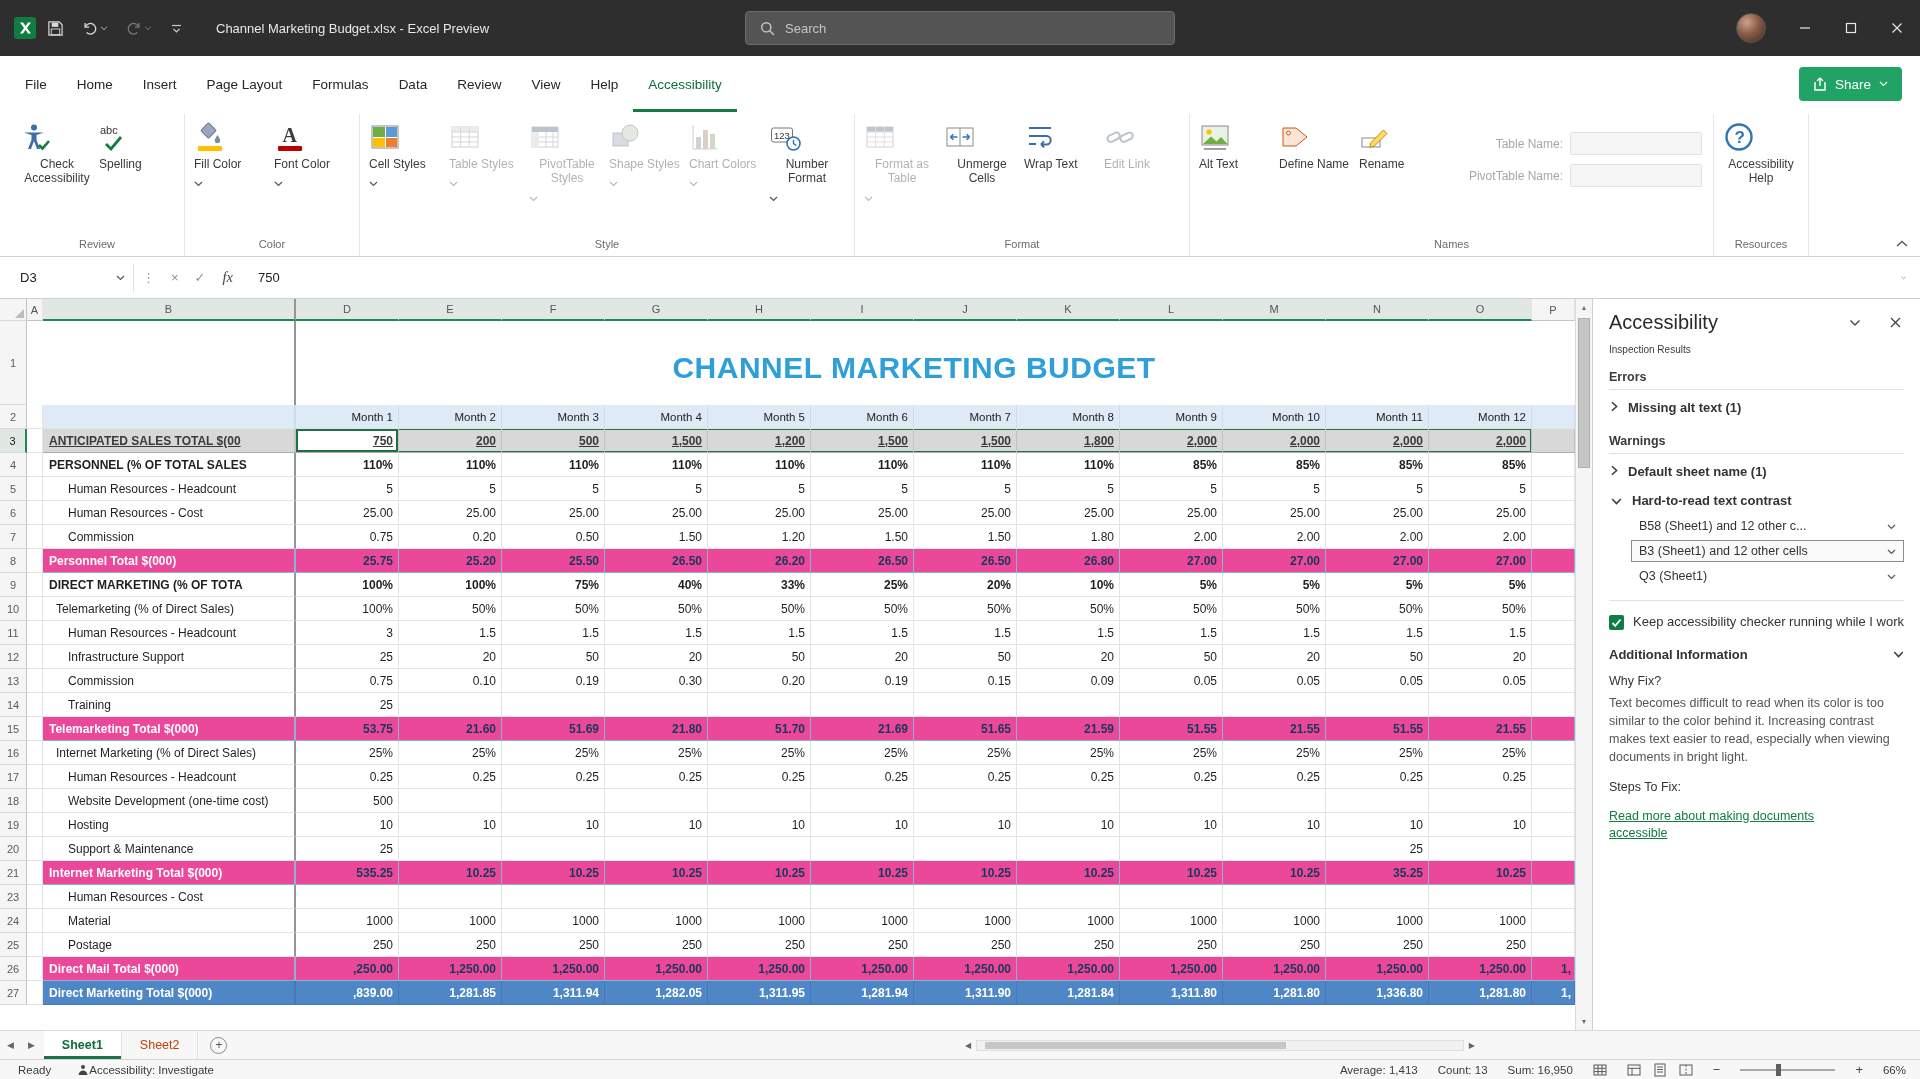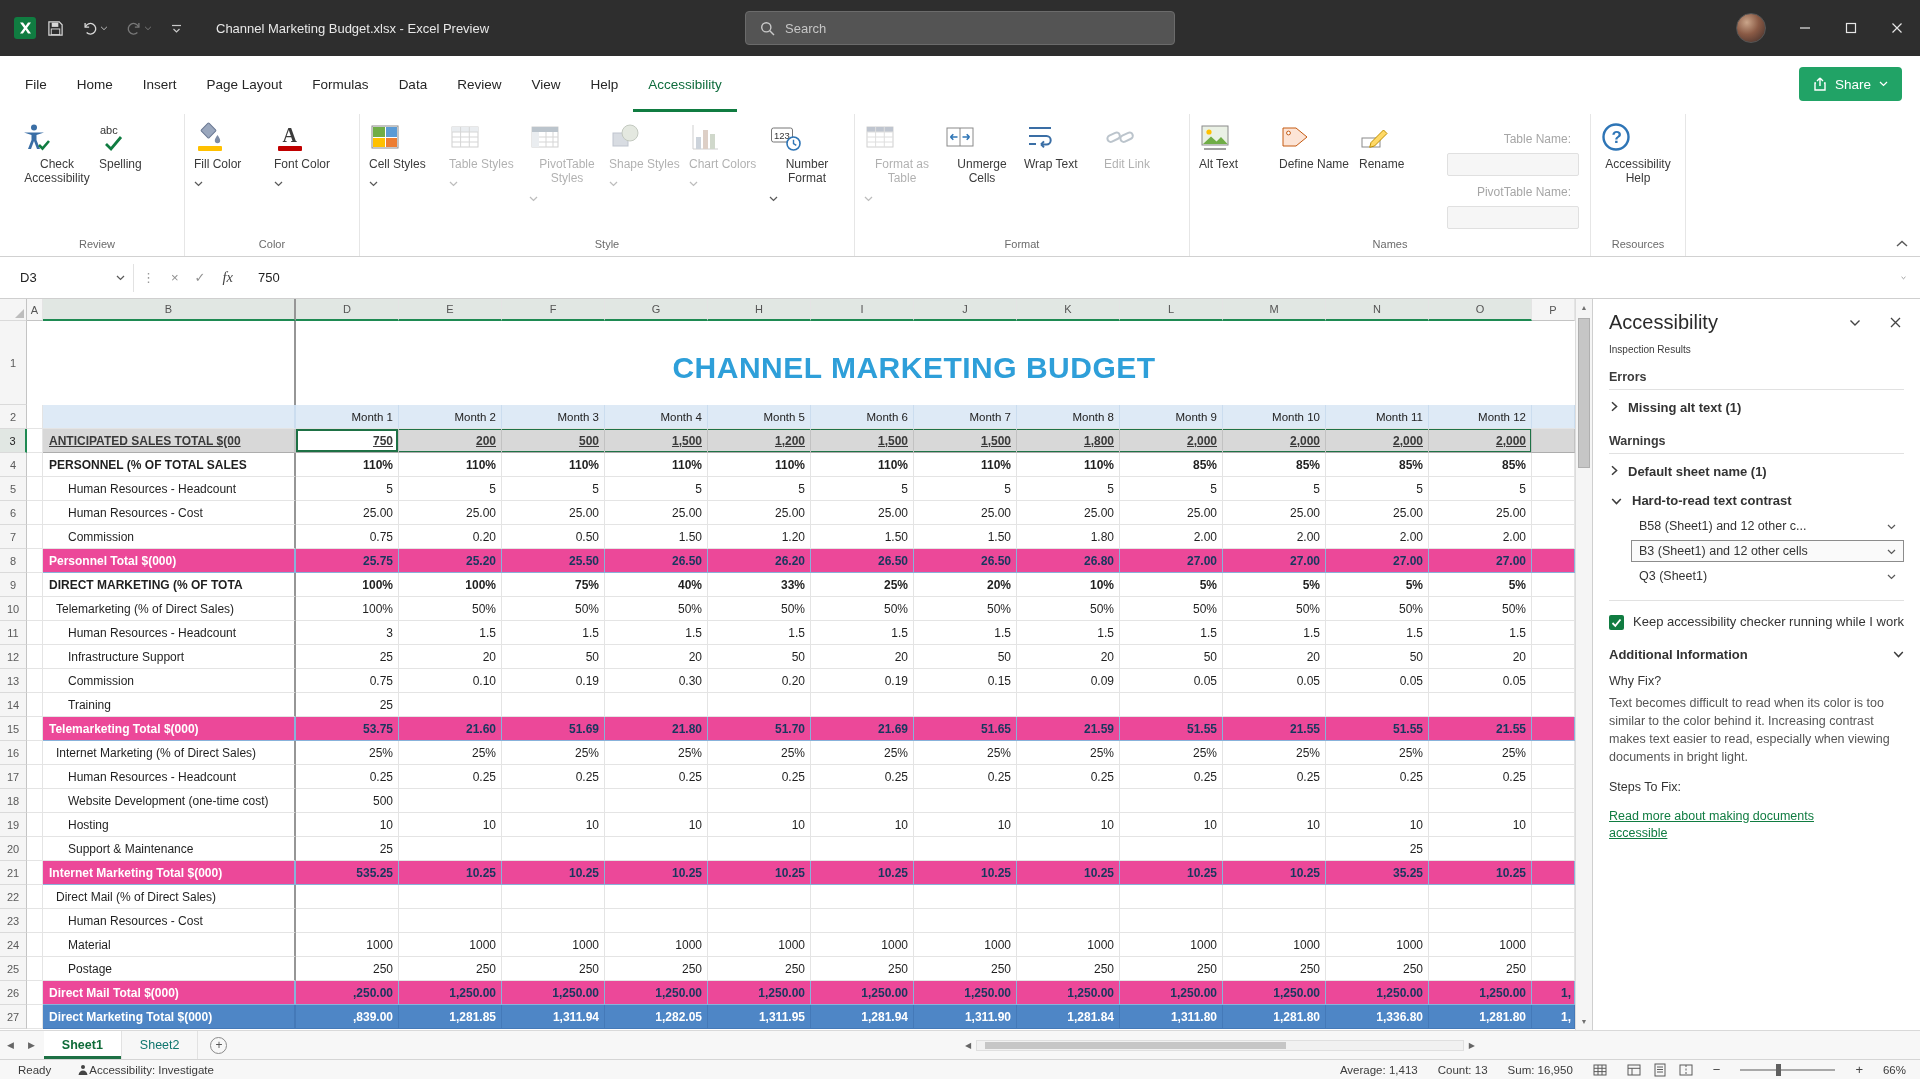--- a/index.html
+++ b/index.html
@@ -28,21 +28,21 @@
   .ribbon { flex:0 0 145px; background:#fff; border-bottom:1px solid #D1D1D1; display:flex; padding:2px 30px 0 10px; position:relative; }
   .rgroup { display:flex; flex-direction:column; align-items:center; padding:0 7px; border-right:1px solid #E6E6E6; }
   .rg-content { display:flex; align-items:flex-start; flex:1; }
   .rbtn { display:flex; flex-direction:column; align-items:flex-start; width:80px; padding:7px 2px 0; background:none; border:none; gap:4px; height:112px; font-family:inherit; }
   .rbtn.disabled { opacity:.4; filter:grayscale(.7); }
   .ricon { width:32px; height:32px; }
   .ricon svg { width:32px; height:32px; }
   .rlabel { font-size:12px; color:#3B3B3B; text-align:center; line-height:1.2; }
   .rg-label { font-size:11px; color:#6B6B6B; padding:3px 0 6px; }
   .rfields { display:flex; flex-direction:column; gap:9px; justify-content:center; margin:18px 4px 0 10px; }
-  .rfield { display:flex; align-items:center; gap:7px;flex-direction:column; }
+  .rfield { display:flex; align-items:center; gap:7px; }
   .rfield-label { font-size:12px; color:#A6A6A6; width:116px; text-align:right; white-space:nowrap; }
   .rfield-input { width:132px; height:23px; background:#F6F6F6; border:1px solid #E0E0E0; border-radius:2px; }
   .collapse { position:absolute; right:12px; bottom:6px; background:none; border:none; }
 
   
   .fbar { flex:0 0 42px; background:#fff; border-bottom:1px solid #CFCFCF; display:flex; align-items:center; padding:0 10px 0 12px; }
   .namebox { width:122px; height:28px; display:flex; align-items:center; justify-content:space-between; padding:0 8px; font-size:13px; color:#222; border-right:1px solid #E2E2E2; }
   .fdots { color:#9A9A9A; padding:0 8px; font-size:13px; }
   .fico { color:#8F8F8F; padding:0 8px; font-size:13px; }
   .fx { font-family:"Liberation Serif",serif; font-style:italic; color:#444; font-size:14.5px; padding:0 9px; }
@@ -102,21 +102,21 @@
   .addl-h { display:flex; justify-content:space-between; align-items:center; font-weight:700; font-size:13px; margin-top:16px; }
   .whyfix { margin-top:12px; font-size:12.5px; color:#333; }
   .whytext { margin-top:6px; font-size:12.5px; color:#555; line-height:1.46; }
   .steps { margin-top:13px; font-size:12.5px; color:#333; }
   .pane-link { display:block; margin-top:14px; color:#107C41; text-decoration:underline; font-size:12.5px; max-width:235px; line-height:1.4; }
 
   
   .sheetbar { flex:0 0 29px; display:flex; align-items:stretch; background:#F7F7F7; border-top:1px solid #D9D9D9; font-size:12.5px; position:relative; }
   .snav { display:flex; align-items:center; padding:0 7px; color:#666; font-size:9px; }
   .stabs { display:flex; margin-left:2px; }
-  .stab { display:flex; align-items:center; padding:0 18px; color:#0f766e; border-right:1px solid #E2E2E2; background:#F7F7F7; }
+  .stab { display:flex; align-items:center; padding:0 18px; color:#c2410c; border-right:1px solid #E2E2E2; background:#F7F7F7; }
   .stab.active { background:#fff; color:#0E6B38; font-weight:700; box-shadow:inset 0 -3px 0 #1E7145; }
   .addsheet { width:17px; height:17px; border-radius:50%; border:1px solid #8A8A8A; color:#555; display:flex; align-items:center; justify-content:center; font-size:12px; align-self:center; margin-left:12px; line-height:1; }
   .hscroll-zone { position:absolute; left:965px; width:510px; top:0; bottom:0; display:flex; align-items:center; gap:5px; }
   .harrow { font-size:8px; color:#666; }
   .htrack { flex:1; height:11px; background:#F1F1F1; border:1px solid #DFDFDF; position:relative; }
   .hthumb { position:absolute; left:8px; top:1px; bottom:1px; width:62%; background:#C6C6C6; }
 
   
   .statusbar { flex:0 0 20px; background:#F7F7F7; border-top:1px solid #D5D5D5; display:flex; align-items:center; font-size:11.5px; color:#3B3B3B; padding:0 14px 0 18px; }
   .sb-left { display:flex; gap:26px; align-items:center; }
@@ -852,38 +852,20 @@
             <div class="gcell cm">10.25</div>
             <div class="gcell cm">10.25</div>
             <div class="gcell cm">10.25</div>
             <div class="gcell cm">10.25</div>
             <div class="gcell cm">10.25</div>
             <div class="gcell cm">10.25</div>
             <div class="gcell cm">35.25</div>
             <div class="gcell cm">10.25</div>
             <div class="gcell cp"></div>
           </div>
-          <div class="grow r-cat">
-            <div class="gcell gut">22</div>
-            <div class="gcell ca"></div>
-            <div class="gcell cb lab">Direct Mail (% of Direct Sales)</div>
-            <div class="gcell cm"></div>
-            <div class="gcell cm"></div>
-            <div class="gcell cm"></div>
-            <div class="gcell cm"></div>
-            <div class="gcell cm"></div>
-            <div class="gcell cm"></div>
-            <div class="gcell cm"></div>
-            <div class="gcell cm"></div>
-            <div class="gcell cm"></div>
-            <div class="gcell cm"></div>
-            <div class="gcell cm"></div>
-            <div class="gcell cm"></div>
-            <div class="gcell cp"></div>
-          </div>
           <div class="grow r-sub">
             <div class="gcell gut">23</div>
             <div class="gcell ca"></div>
             <div class="gcell cb lab">Human Resources - Cost</div>
             <div class="gcell cm"></div>
             <div class="gcell cm"></div>
             <div class="gcell cm"></div>
             <div class="gcell cm"></div>
             <div class="gcell cm"></div>
             <div class="gcell cm"></div>

